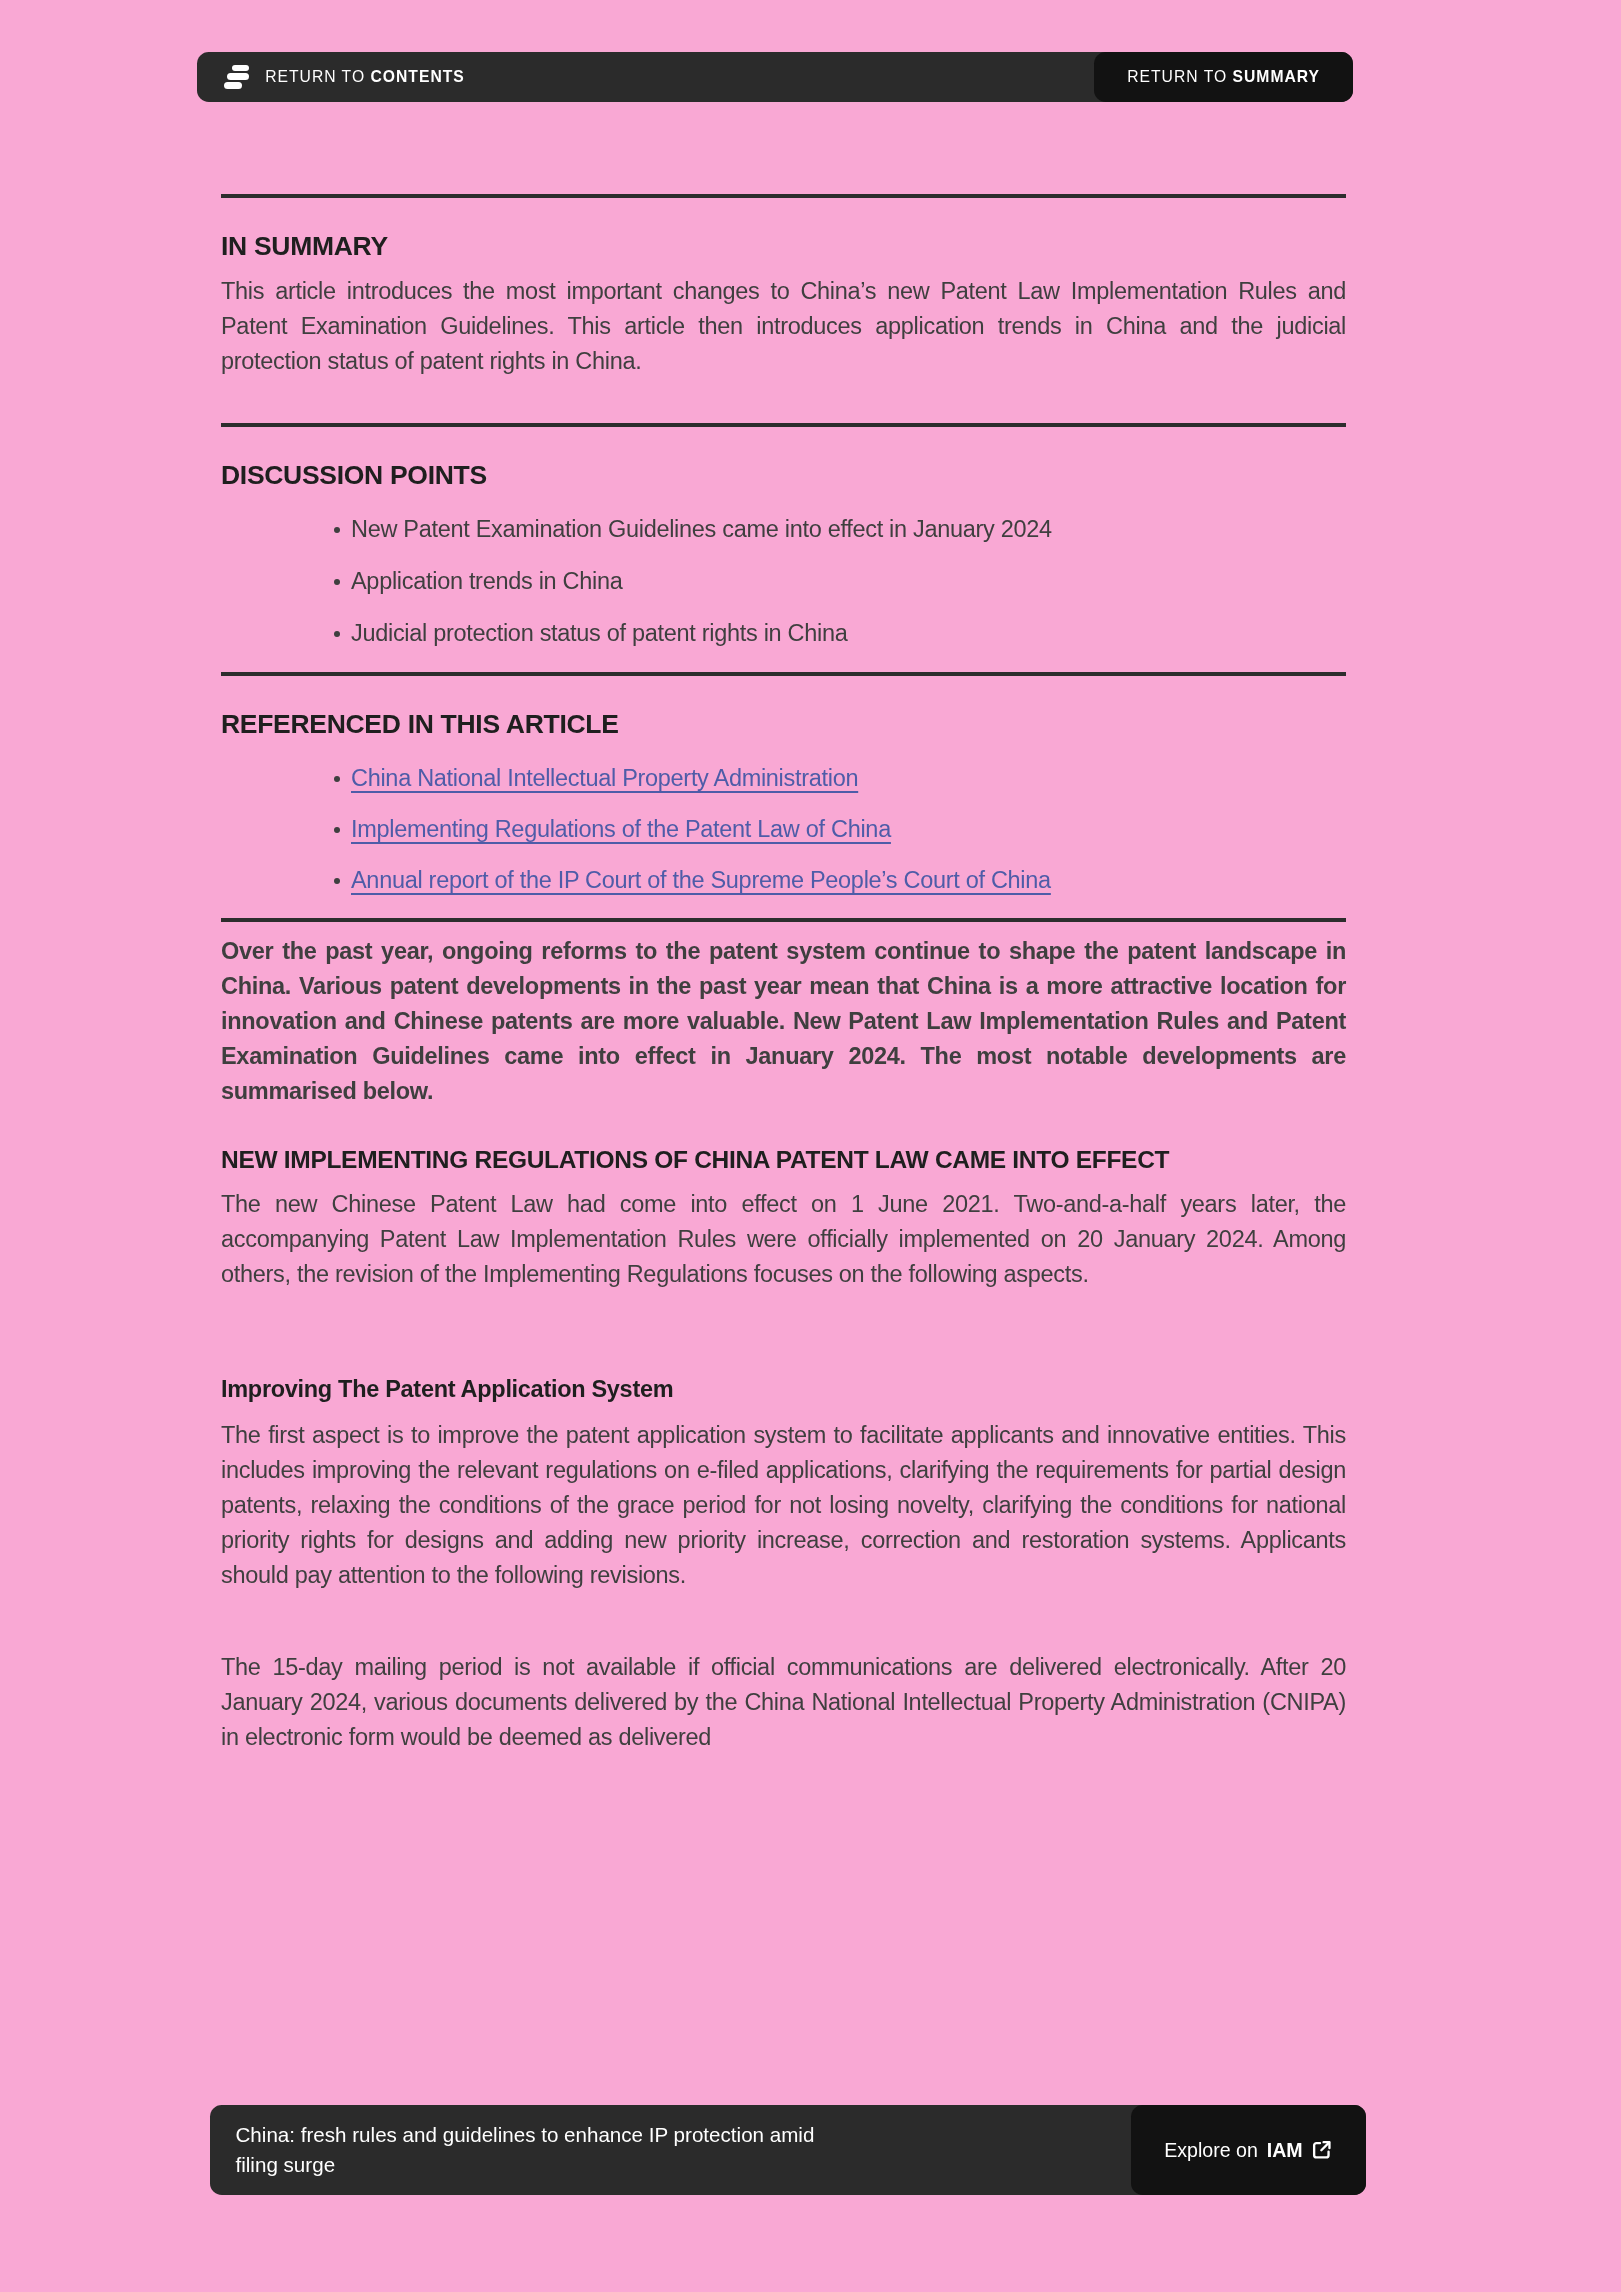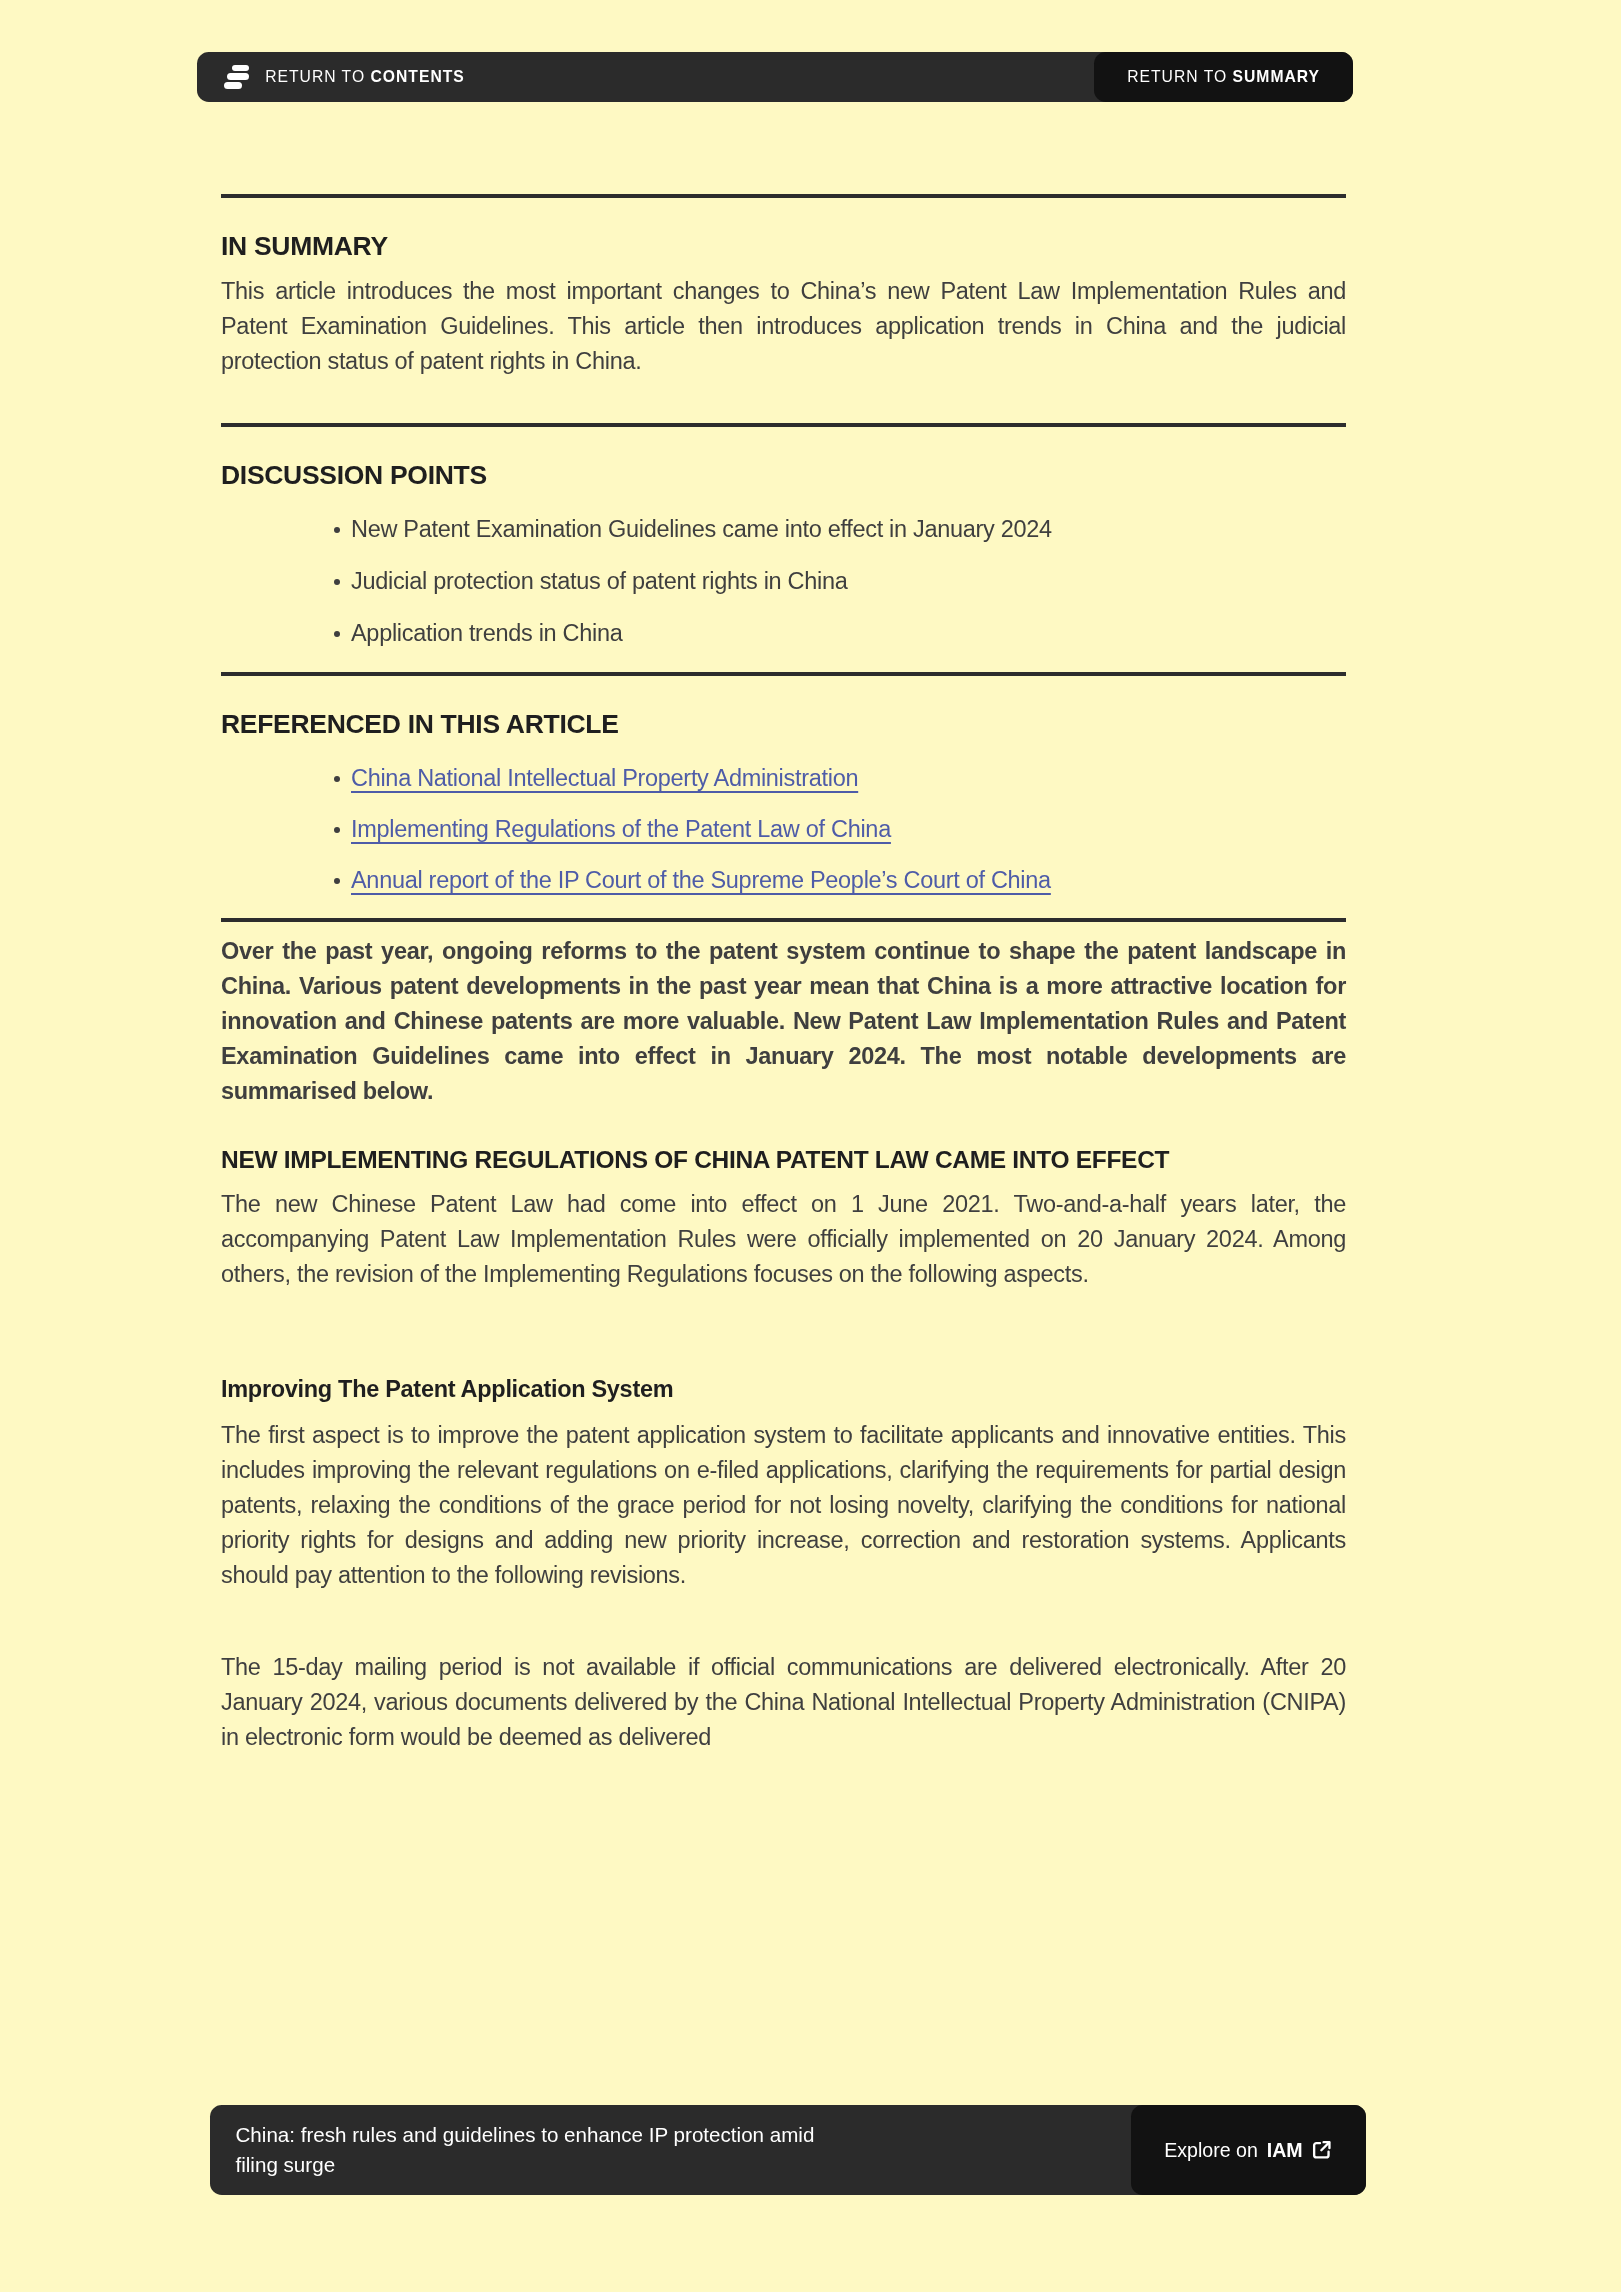--- a/index.html
+++ b/index.html
@@ -1,18 +1,18 @@
 <!DOCTYPE html>
 <html><head>
 <meta charset="utf-8">
 <style>
   * { margin:0; padding:0; box-sizing:border-box; }
   html,body { background:#ffffff; }
   .page {
-    position:relative; width:1621px; height:2293px; background:#fef9c3;
+    position:relative; width:1621px; height:2293px; background:#f9a8d4;
     font-family:"Liberation Sans", sans-serif; color:#3f3f3f; overflow:hidden;
   }
   
   .bar {
     position:absolute; left:197px; width:1156px; background:#2b2b2b;
     border-radius:11.8px; display:flex; align-items:center; justify-content:space-between;
     color:#ffffff;
   }
   .bar.top { top:52px; height:50px; }
   .bar.bottom { top:2105px; height:90px;margin-left:13px; }
@@ -106,22 +106,22 @@
     <div class="rule r1"></div>
 
     <h2 class="sec">IN SUMMARY</h2>
     <p class="body lines-3">This article introduces the most important changes to China’s new Patent Law Implementation Rules and Patent Examination Guidelines. This article then introduces application trends in China and the judicial protection status of patent rights in China.</p>
 
     <div class="rule r2"></div>
 
     <h2 class="sec">DISCUSSION POINTS</h2>
     <ul class="dotlist">
       <li>New Patent Examination Guidelines came into effect in January 2024</li>
+      <li>Application trends in China</li>
       <li>Judicial protection status of patent rights in China</li>
-      <li>Application trends in China</li>
     </ul>
 
     <div class="rule r3"></div>
 
     <h2 class="sec">REFERENCED IN THIS ARTICLE</h2>
     <ul class="dotlist links">
       <li><a>China National Intellectual Property Administration</a></li>
       <li><a>Implementing Regulations of the Patent Law of China</a></li>
       <li><a>Annual report of the IP Court of the Supreme People’s Court of China</a></li>
     </ul>

